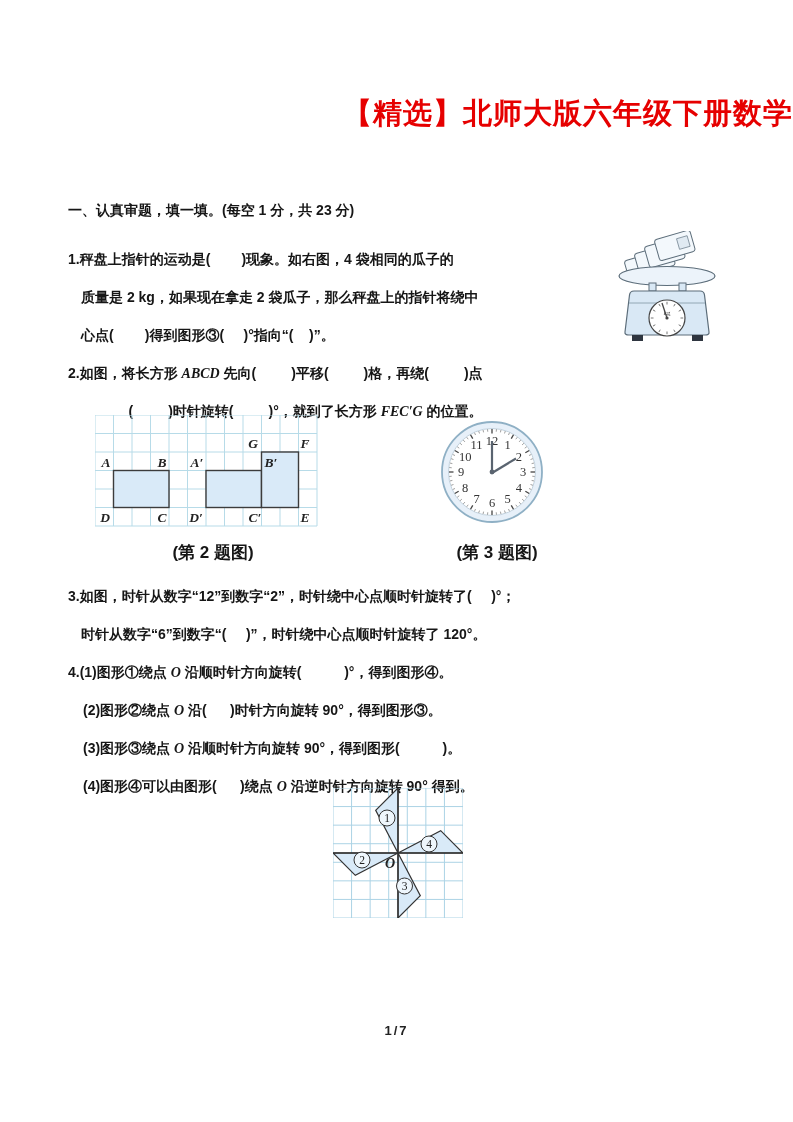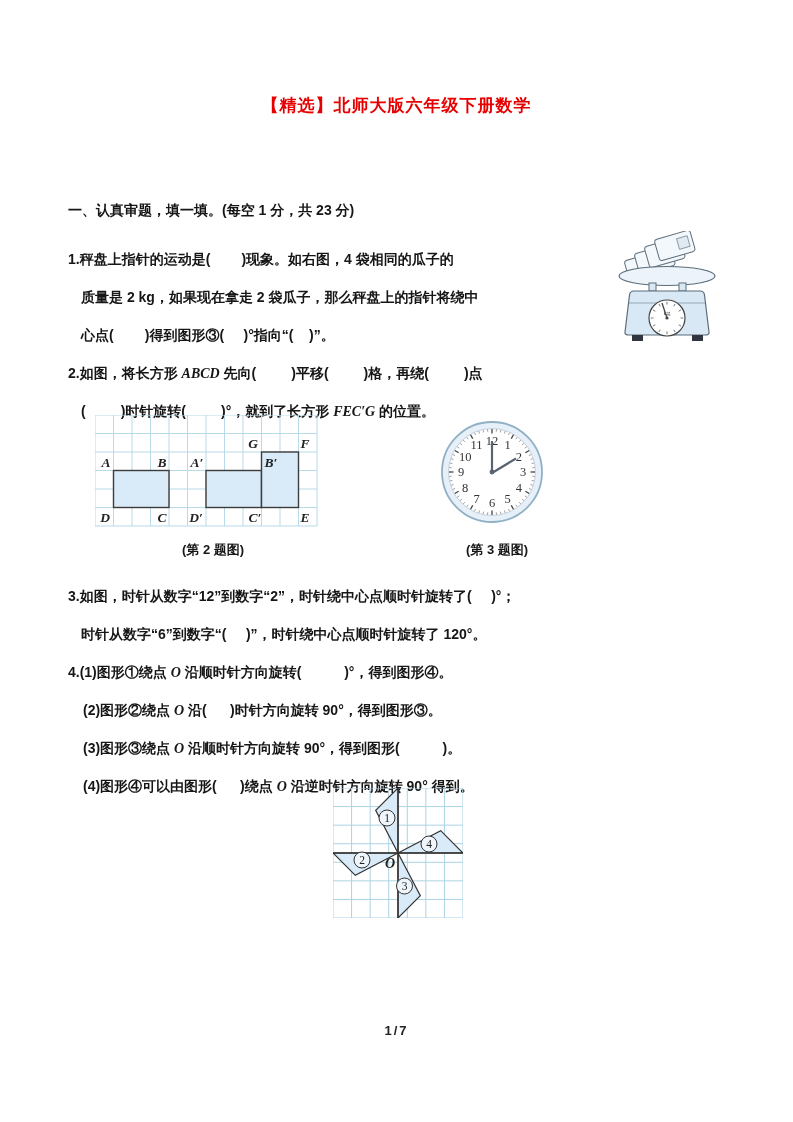--- a/index.html
+++ b/index.html
@@ -1,28 +1,28 @@
 <!DOCTYPE html>
 <html><head>
 <meta charset="utf-8">
 <style>
   html,body{margin:0;padding:0;background:#ffffff;}
   .page{position:relative;width:793px;height:1122px;background:#ffffff;overflow:hidden;
         font-family:"Liberation Sans",sans-serif;color:#161616;}
-  .title{position:absolute;width:100%;text-align:center;font-weight:700;font-size:17px;
+  .title{position:absolute;width:100%;text-align:right;font-weight:700;font-size:29px;
          color:#e60000;letter-spacing:1px;}
   .t1{top:94px;}
   .t2{top:150px;}
   .heading{position:absolute;left:68px;top:202px;font-size:14px;font-weight:700;white-space:pre;}
   .tblock{position:absolute;left:68px;font-size:14px;font-weight:600;}
   .b1{top:240px;}
   .b2{top:577px;}
   .line{height:38px;line-height:38px;white-space:pre;}
   .it{font-family:"Liberation Serif",serif;font-style:italic;font-weight:600;}
-  .caption{position:absolute;top:541px;width:134px;text-align:center;font-size:13px;font-weight:600;}
+  .caption{position:absolute;top:541px;width:134px;text-align:center;font-size:17px;font-weight:600;}
   .cap2{left:146px;}
   .cap3{left:430px;}
   .fig{position:absolute;}
   .fig-scale{left:610px;top:231px;}
   .fig-grid{left:95px;top:415px;}
   .fig-clock{left:440px;top:420px;}
   .fig-pinwheel{left:333px;top:788px;}
   .pagenum{position:absolute;top:1023px;width:100%;text-align:center;font-size:13px;
            font-weight:700;letter-spacing:2px;color:#222;}
   text.glabel{font-family:"Liberation Serif",serif;font-style:italic;font-size:13.5px;
@@ -40,21 +40,21 @@
 
   <div class="title t1">【精选】北师大版六年级下册数学</div>
 
   <div class="heading">一、认真审题，填一填。(每空 1 分，共 23 分)</div>
 
   <div class="tblock b1">
       <div class="line" style="padding-left: 0px;"><span>1.秤盘上指针的运动是(        )现象。如右图，4 袋相同的瓜子的</span></div>
       <div class="line" style="padding-left: 13px;"><span>质量是 2 kg，如果现在拿走 2 袋瓜子，那么秤盘上的指针将绕中</span></div>
       <div class="line" style="padding-left: 13px;"><span>心点(        )得到图形③(     )°指向“(    )”。</span></div>
       <div class="line" style="padding-left: 0px;"><span>2.如图，将长方形 </span><span class="it">ABCD</span><span> 先向(         )平移(         )格，再绕(         )点</span></div>
-      <div class="line" style="padding-left: 13px;"><span>(         )时针旋转(         )°，就到了长方形 </span><span class="it">FEC′G</span><span> 的位置。</span></div>
+      <div class="line" style="padding-left: 13px; text-align: right;"><span>(         )时针旋转(         )°，就到了长方形 </span><span class="it">FEC′G</span><span> 的位置。</span></div>
     </div>
 
   <svg class="fig fig-scale" width="115" height="118" viewBox="0 0 115 118">
     <g>
       <g transform="translate(14,30) rotate(-16)">
           <rect x="0" y="0" width="37" height="22" rx="3" fill="#f3f8fc" stroke="#5c6d7a"></rect>
           <rect x="22" y="5" width="11" height="11" fill="#e0eaf2" stroke="#7c8c99" stroke-width="0.8"></rect>
         </g>
       <g transform="translate(24,23) rotate(-16)">
           <rect x="0" y="0" width="37" height="22" rx="3" fill="#f3f8fc" stroke="#5c6d7a"></rect>

